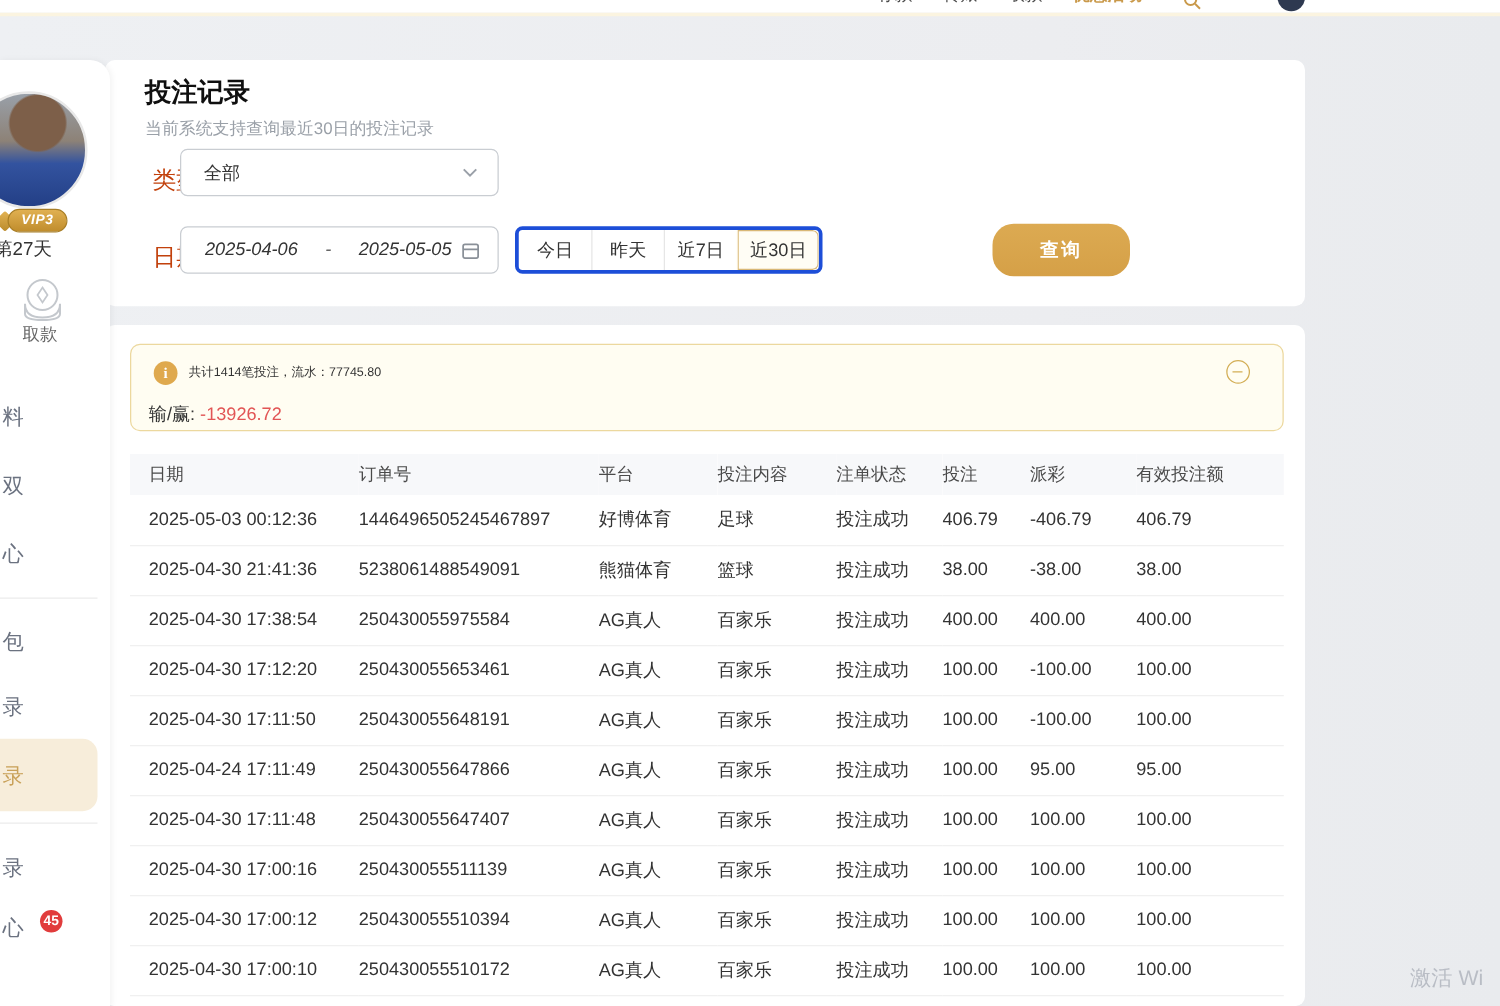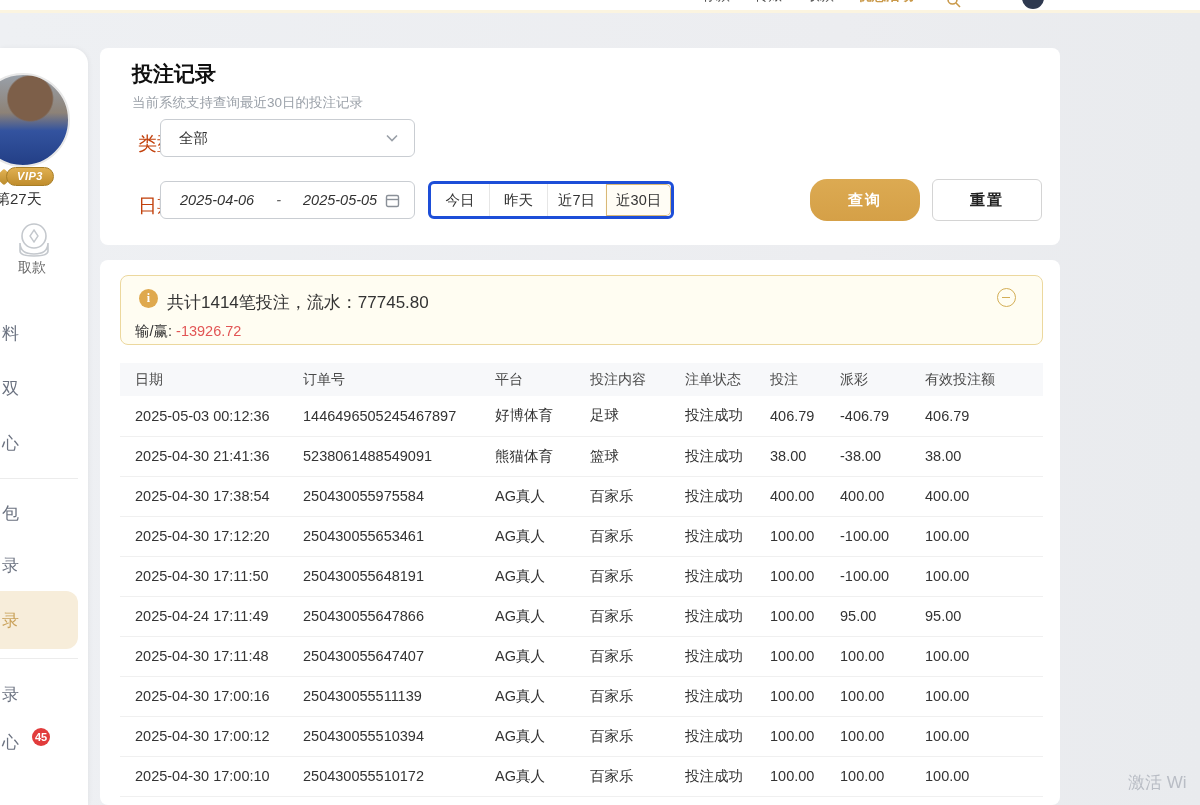--- a/index.html
+++ b/index.html
@@ -32,21 +32,21 @@
   .withdraw-icon { position:absolute; top:175px; left:14px; }
   .withdraw-label { position:absolute; top:211px; left:18px; font-size:14px; color:#666; white-space:nowrap; }
   .menu-item { position:absolute; left:2px; font-size:17px; color:#6b7280; white-space:nowrap; cursor:pointer; }
   .menu-divider { position:absolute; left:0; width:78px; height:1px; background:#ececec; }
   .menu-active-box { position:absolute; left:-18px; width:96px; height:58px; background:#f7edda; border-radius:12px; }
   .menu-active-box .menu-item { position:absolute; left:20px; top:18px; color:#c9a159; }
   .badge { position:absolute; width:18px; height:18px; border-radius:50%; background:#e13c3c; color:#fff;
     font-size:11px; font-weight:bold; text-align:center; line-height:18px; }
 
   
-  .card { position:absolute; left:100px; width:960px; background:#fff; border-radius:8px; }
+  .card { position:absolute; left:84px; width:960px; background:#fff; border-radius:8px; }
   .card1 { top:48px; height:197px; }
   .card2 { top:260px; height:545px; }
 
   .page-title { position:absolute; left:32px; top:12px; font-size:21px; font-weight:bold; color:#0f0f0f; }
   .page-subtitle { position:absolute; left:32px; top:46px; font-size:13.5px; color:#9aa0a8; }
 
   .flabel { position:absolute; left:22px; font-size:19px; color:#c2410c;margin-left:16px; }
   .type-label { top:83px; }
   .date-label { top:145px; }
 
@@ -64,21 +64,21 @@
   .qr.active { box-shadow:0 0 0 1px #d9b877 inset; background:#fffdf5; border-radius:0 5px 5px 0; border-left-color:transparent; }
 
   .btn { position:absolute; top:131px; width:110px; height:42px; border-radius:6px; font-size:15px; font-weight:bold;
     display:flex; align-items:center; justify-content:center; cursor:pointer; letter-spacing:2px; }
   .btn-search { left:710px; background:linear-gradient(180deg,#dcaa52,#d5a047); color:#fff;border-radius:17px; }
   .btn-reset { left:832px; background:#fff; border:1px solid #d4d4d4; color:#222; }
 
   
   .summary { position:absolute; left:20px; top:15px; width:923px; height:70px; background:#fffdf2; border:1px solid #ecd89e; border-radius:8px; }
   .info-icon { position:absolute; left:18px; top:13px; width:19px; height:19px; border-radius:50%; background:#ddا; background:#dfa94e; color:#fff; font-size:12px; font-weight:bold; text-align:center; line-height:19px; font-family:"Liberation Serif",serif; }
-  .summary-line1 { position:absolute; left:46px; top:15px; font-size:17px; color:#333; }
+  .summary-line1 { position:absolute; left:46px; top:15px; font-size:10px; color:#333; }
   .summary-line2 { position:absolute; left:14px; top:46px; font-size:14.5px; color:#333; }
   .red { color:#e25555; }
   .collapse-icon { position:absolute; left:876px; top:12px; width:19px; height:19px; border-radius:50%; border:1.5px solid #d3ae56; cursor:pointer; }
   .collapse-icon::after { content:""; position:absolute; left:4px; top:7.5px; width:8px; height:1.5px; background:#d3ae56; }
 
   
   .bet-table { position:absolute; left:20px; top:103px; width:923px; border-collapse:collapse; table-layout:fixed; }
   .bet-table th { background:#f7f8fa; height:33px; font-size:14px; font-weight:normal; color:#4a4a4a; text-align:left; }
   .bet-table td { height:40px; font-size:14.5px; color:#333; border-bottom:1px solid #f0f0f0; text-align:left; }
   .bet-table th, .bet-table td { padding:0 4px 0 0; overflow:hidden; white-space:nowrap; }
@@ -163,21 +163,20 @@
   </div>
 
   <div class="quick-group" id="quick-group">
       <div class="qr">今日</div>
       <div class="qr">昨天</div>
       <div class="qr">近7日</div>
       <div class="qr active">近30日</div>
     </div>
 
   <div class="btn btn-search">查询</div>
-  <div class="btn btn-reset">重置</div>
 </div>
 
 <div class="card card2">
   <div class="summary">
     <div class="info-icon">i</div>
     <div class="summary-line1">共计1414笔投注，流水：77745.80</div>
     <div class="summary-line2">
       <span>输/赢:</span>
       <span class="red">-13926.72</span>
     </div>

